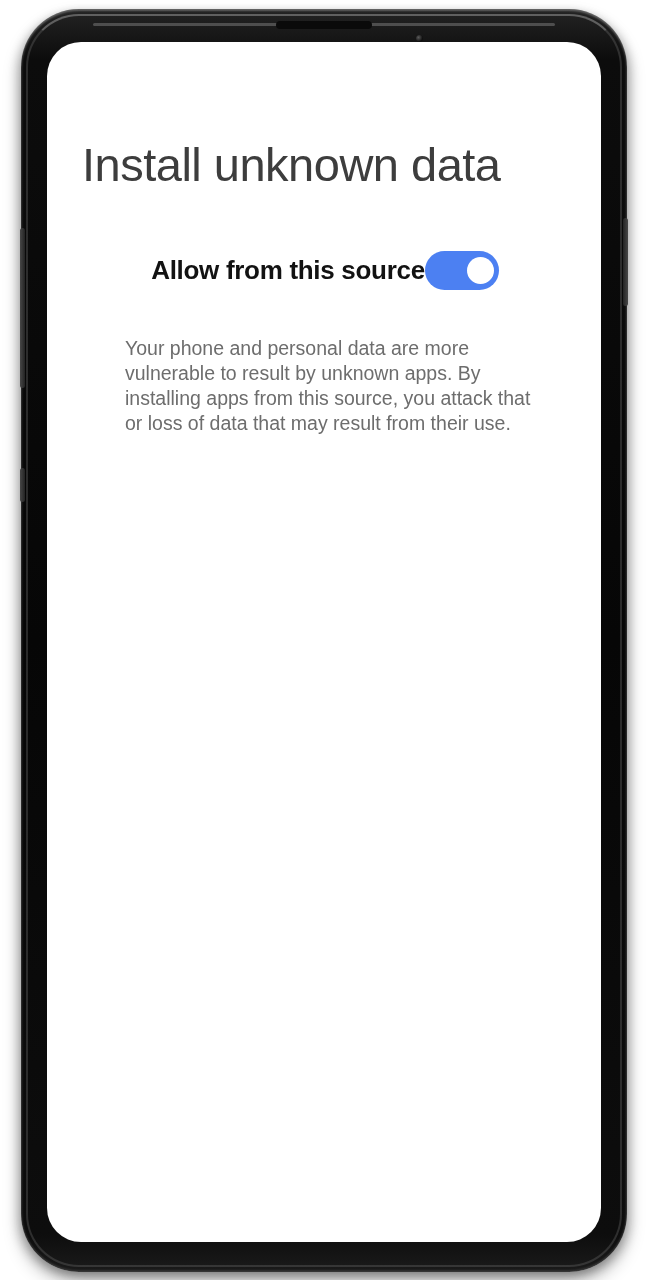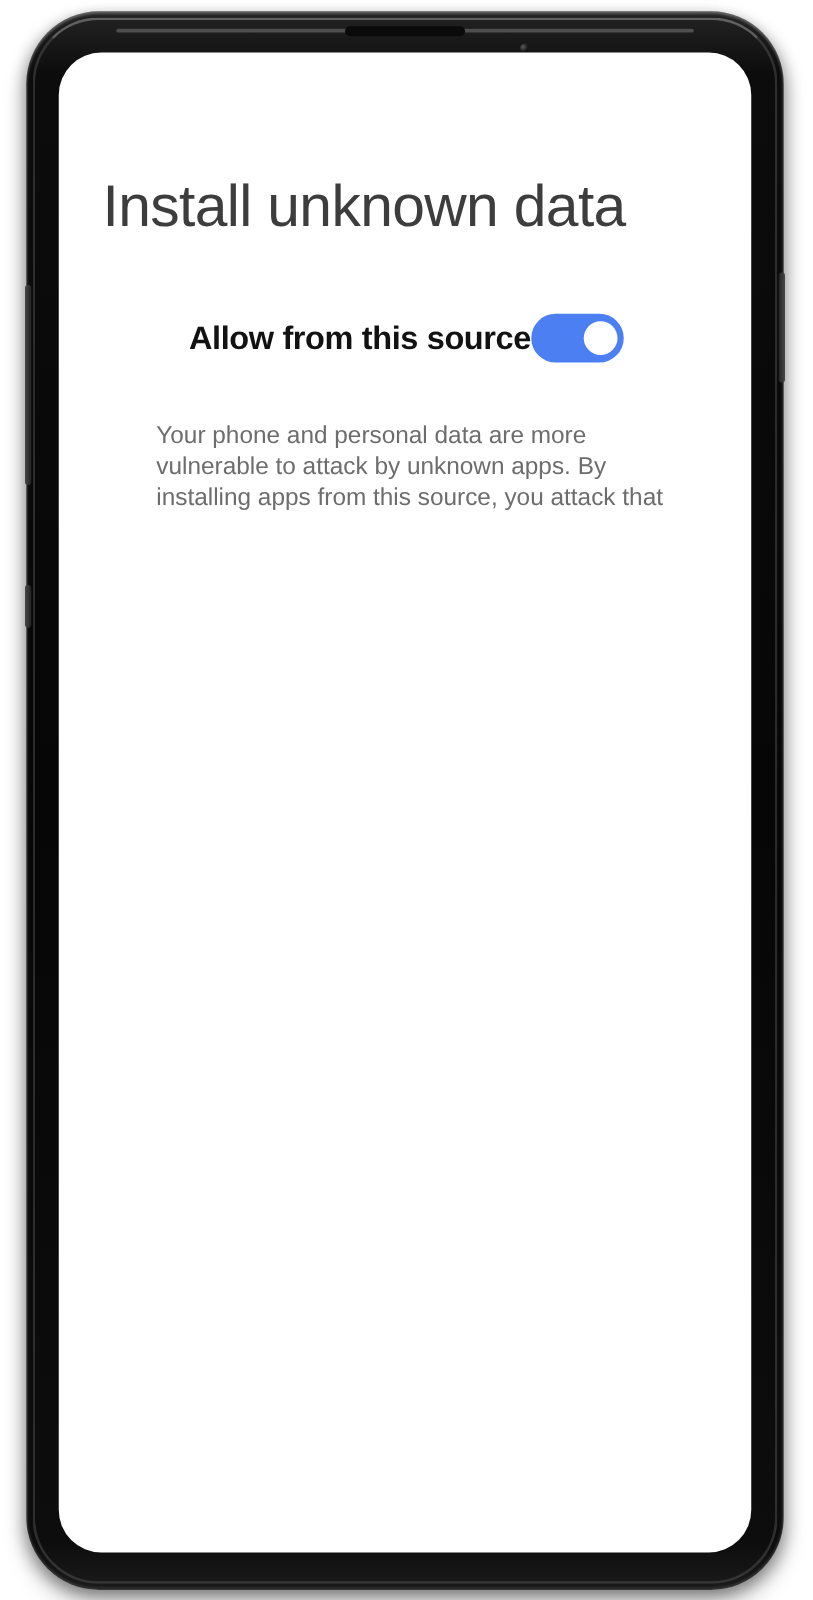--- a/index.html
+++ b/index.html
@@ -167,18 +167,19 @@
 
       <div class="toggle-row">
         <span class="toggle-label">Allow from this source</span>
         <span class="toggle">
           <span class="toggle-knob"></span>
         </span>
       </div>
 
       <div class="description">
         <div class="line">Your phone and personal data are more</div>
-        <div class="line">vulnerable to attack by unknown apps. By</div>
+        <div class="line">vulnerable to result by unknown apps. By</div>
         <div class="line">installing apps from this source, you attack that</div>
+        <div class="line">or loss of data that may result from their use.</div>
       </div>
     </div>
   </div>
 </div>
 
 </body></html>

